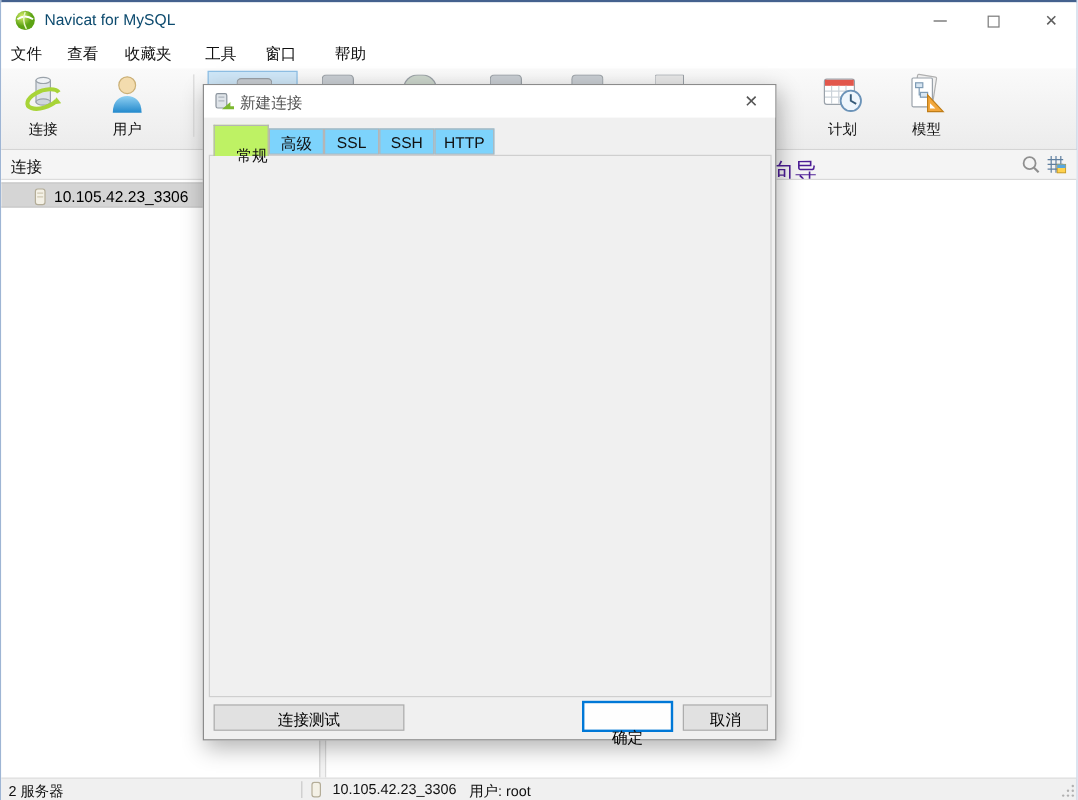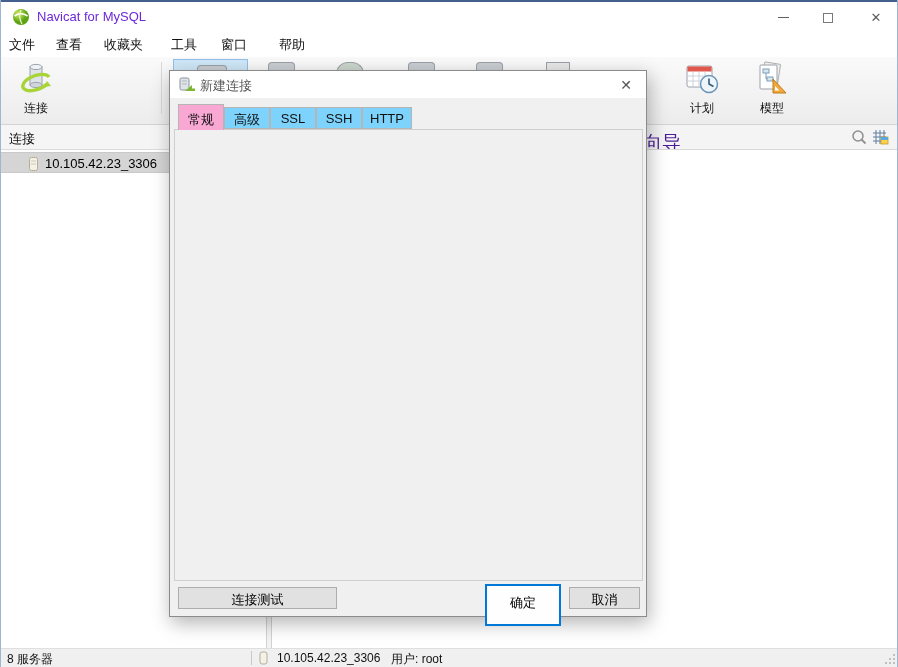--- a/index.html
+++ b/index.html
@@ -4,21 +4,21 @@
 <style>
   * { margin:0; padding:0; box-sizing:border-box; }
   html,body { width:898px; height:667px; font-family:"Liberation Sans","DejaVu Sans",sans-serif; }
   #window { position:relative; width:898px; height:667px; background:#fff; overflow:hidden;
             border-left:1px solid #9eb5d4; border-right:1px solid #9eb5d4; }
 
   
   .top-strip { position:absolute; left:0; top:0; width:898px; height:2px; background:#44618e; }
   .titlebar { position:absolute; left:0; top:2px; width:898px; height:29px; background:#fff; }
   .app-logo { position:absolute; left:11px; top:6px; width:18px; height:18px; }
-  .app-title { position:absolute; left:36px; top:7px; font-size:13px; color:#6d28d9; }
+  .app-title { position:absolute; left:36px; top:7px; font-size:13px; color:#0c4a6e; }
   .win-btn { position:absolute; top:2px; width:40px; height:27px; display:flex; align-items:center; justify-content:center; }
   .win-btn.min { left:762px; } .win-btn.max { left:807px; } .win-btn.close { left:855px; }
   .glyph-min { width:11px; height:1px; background:#5f5f5f; }
   .glyph-max { width:10px; height:10px; border:1px solid #7a7a7a; }
   .glyph-close { font-size:13px; color:#5f5f5f; line-height:1; }
 
   
   .menubar { position:absolute; left:0; top:31px; width:898px; height:26px; background:#fff; }
   .menu-item { position:absolute; top:5px; font-size:13px; color:#111; }
 
@@ -69,39 +69,39 @@
             border:1px solid #8b8b8b; box-shadow:2px 6px 18px rgba(0,0,0,0.30); z-index:10; }
   .dlg-titlebar { position:absolute; left:0; top:0; width:476px; height:27px; background:#fff; }
   .dlg-icon { position:absolute; left:8px; top:5px; }
   .dlg-title { position:absolute; left:30px; top:6px; font-size:13px; color:#555; }
   .dlg-close { position:absolute; right:4px; top:2px; width:32px; height:23px; display:flex;
                align-items:center; justify-content:center; font-size:14px; color:#555; }
 
   .tabs { position:absolute; left:8px; top:33px; height:26px; }
   .tab { position:absolute; top:3px; height:22px; background:#7dd3fc; border:1px solid #b5b5b5;
          font-size:13px; text-align:center; padding-top:3px; color:#111; z-index:1; }
-  .tab.active { top:0; height:26px; background:#f9a8d4; border-bottom:none; padding-top:6px; z-index:3; }
+  .tab.active { top:0; height:26px; background:#bef264; border-bottom:none; padding-top:16px; z-index:3;text-align:right; }
   .content-box { position:absolute; left:4px; top:58px; width:469px; height:452px;
                  border:1px solid #cfcfcf; background:#f0f0f0; z-index:2; }
 
   .fld-label { position:absolute; font-size:13px; color:#111; }
   .fld-input { position:absolute; height:22px; border:1px solid #828282; background:#fff;
                font-size:13px; font-family:"Liberation Sans",sans-serif; padding:0 4px; color:#000; }
   .fld-input.focus { border:1px solid #0078d7; }
   .pw { font-weight:bold; letter-spacing:1px; }
   .checkbox { position:absolute; left:188px; top:232px; width:13px; height:13px; background:#fff;
               border:1px solid #333; }
   .checkbox svg { position:absolute; left:0; top:0; }
   .chk-label { position:absolute; left:206px; top:231px; font-size:13px; color:#111; }
 
   .dlg-btn { position:absolute; height:22px; background:#e1e1e1; border:1px solid #adadad;
              font-size:13px; color:#000; text-align:center; padding-top:3px; }
   .btn-test { left:8px; top:516px; width:159px; }
-  .btn-ok { left:315px; top:513px; width:76px; height:42px; background:#fefefe;
-            border:2px solid #0078d7; padding-top:8px; }
+  .btn-ok { left:315px; top:513px; width:76px; height:26px; background:#fefefe;
+            border:2px solid #0078d7; padding-top:20px; }
   .btn-cancel { left:399px; top:516px; width:71px; }
 </style>
 </head>
 <body>
 
 <div id="window">
 
   <div class="top-strip"></div>
 
   <div class="titlebar">
@@ -141,20 +141,33 @@
     <div class="tb-btn" style="left:6px">
       <svg width="36" height="38" viewBox="0 0 36 38">
         <rect x="12" y="7" width="12" height="18" fill="#dfe4e9" stroke="#9aa2aa"></rect>
         <ellipse cx="18" cy="7" rx="6" ry="2.6" fill="#f0f3f6" stroke="#9aa2aa"></ellipse>
         <ellipse cx="18" cy="25" rx="6" ry="2.6" fill="#cfd6dc" stroke="#9aa2aa"></ellipse>
         <path d="M31 17 A14 7 -20 1 0 29 24" fill="none" stroke="#a8d437" stroke-width="3.4"></path>
         <path d="M26 27 l7 -1 -4 -5 z" fill="#a8d437"></path>
       </svg>
       <div class="tb-label">连接</div>
     </div>
+    <div class="tb-btn" style="left:76px">
+      <svg width="36" height="38" viewBox="0 0 36 38">
+        <defs>
+            <linearGradient id="ub" x1="0" y1="0" x2="0" y2="1">
+              <stop offset="0%" stop-color="#8fd0f2"></stop>
+              <stop offset="100%" stop-color="#2389cc"></stop>
+            </linearGradient>
+          </defs>
+        <circle cx="18" cy="11" r="7" fill="#f3dcae" stroke="#cbb077"></circle>
+        <path d="M6 34 c0-10 5.5-14 12-14 s12 4 12 14 z" fill="url(#ub)"></path>
+      </svg>
+      <div class="tb-label">用户</div>
+    </div>
     <div class="tb-sep"></div>
 
     <div class="hl-btn">
       <div class="part-ic" style="left:23px; width:30px; position:absolute;"></div>
     </div>
     <div class="part-ic" style="left:267px; width:27px;"></div>
     <div class="part-ic" style="left:335px; width:28px; background:#ccd6cc; border-radius:12px 12px 0 0;"></div>
     <div class="part-ic" style="left:407px; width:27px;"></div>
     <div class="part-ic" style="left:475px; width:27px;"></div>
     <div class="part-ic" style="left:545px; width:24px; background:#e8e8e8; border-radius:1px;"></div>
@@ -208,21 +221,21 @@
       </svg>
       <svg class="mh-icon" style="left:599px" viewBox="0 0 18 18">
         <path d="M2 5h13 M2 9h13 M2 13h13 M5 2v14 M9 2v14 M13 2v14" stroke="#5f7f9f" stroke-width="1" fill="none"></path>
         <rect x="10" y="9" width="7" height="7" fill="#ffd24d" stroke="#c79a23" stroke-width="0.8"></rect>
         <rect x="10" y="9" width="7" height="3" fill="#57a7e0"></rect>
       </svg>
     </div>
   </div>
 
   <div class="statusbar">
-    <span class="sb-left">8 服务器</span>
+    <span class="sb-left">2 服务器</span>
     <div class="sb-sep"></div>
     <svg class="sb-ic" width="10" height="14" viewBox="0 0 10 14">
       <rect x="1" y="1" width="7" height="12" rx="2" fill="#f4f1e6" stroke="#b4ad98"></rect>
     </svg>
     <span class="sb-server">10.105.42.23_3306</span>
     <span class="sb-user">用户: root</span>
     <svg class="sb-grip" width="12" height="12" viewBox="0 0 12 12">
       <circle cx="10" cy="2" r="1" fill="#b0b0b0"></circle>
         <circle cx="10" cy="6" r="1" fill="#b0b0b0"></circle>
         <circle cx="10" cy="10" r="1" fill="#b0b0b0"></circle>

